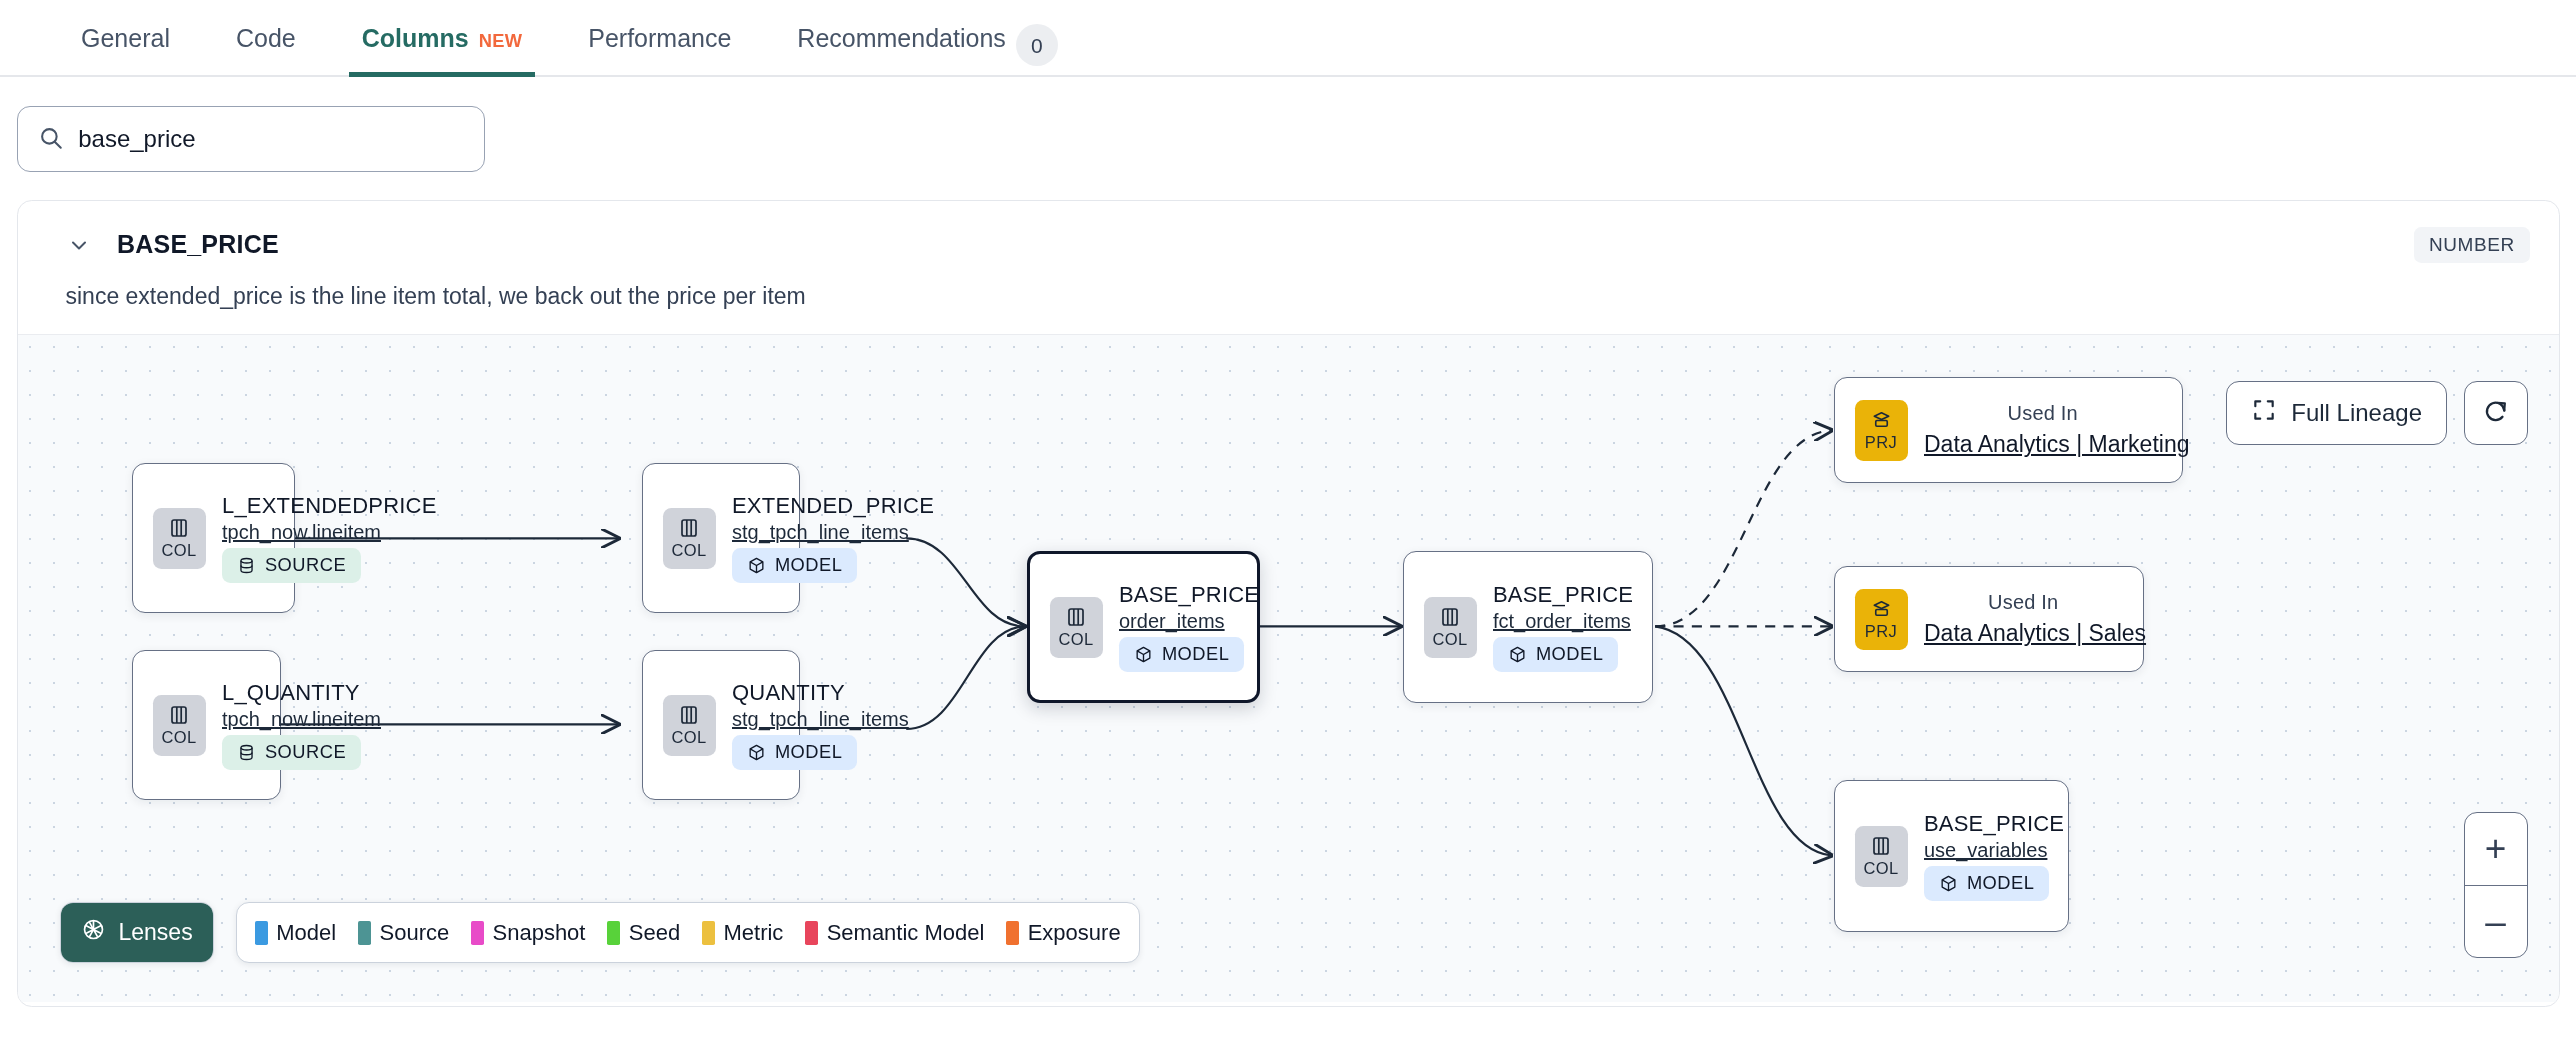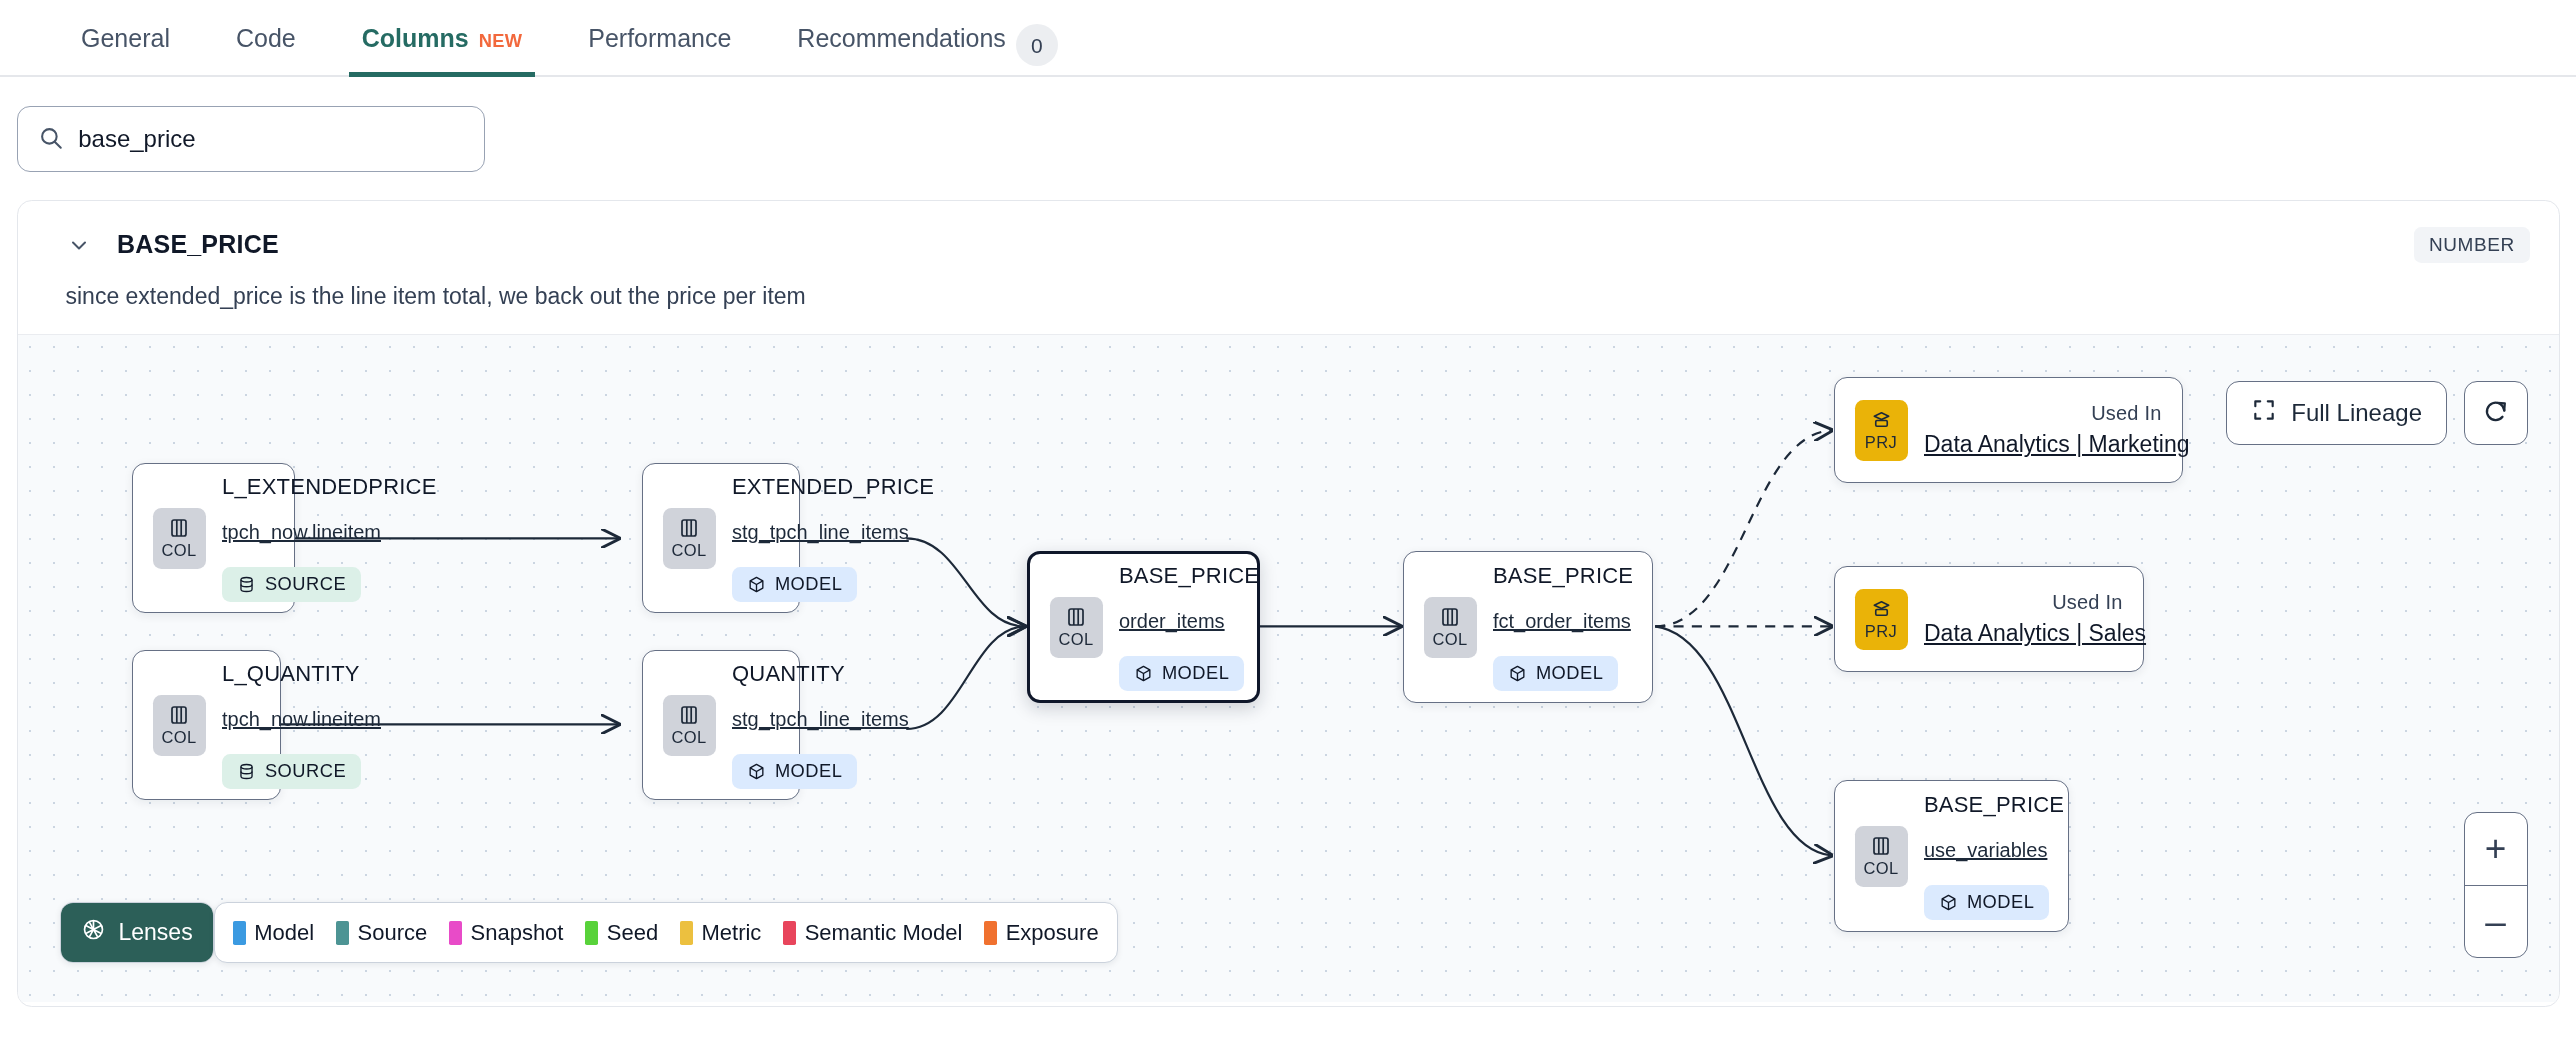--- a/index.html
+++ b/index.html
@@ -125,37 +125,37 @@
   }
   .badge-col {
     flex: 0 0 auto;
     width: 53px; height: 61px;
     background: #d0d3da; border-radius: 8.3px;
     display: flex; flex-direction: column;
     align-items: center; justify-content: center; gap: 0.9px;
   }
   .badge-col.prj { background: #eab308; }
   .badge-col .btxt { font-size: 16.5px; color: #1d2939; letter-spacing: 0.4px; }
-  .node-body { display: flex; flex-direction: column; gap: 21px; min-width: 0; }
+  .node-body { display: flex; flex-direction: column; gap: 2px; min-width: 0; }
   .node-name {
     font-size: 22px; color: #101828; text-align: center;
     letter-spacing: 0.2px; white-space: nowrap;
   }
   .node-sub { font-size: 20px; color: #1d2939; white-space: nowrap; text-decoration: underline; }
   .pill {
     align-self: flex-start;
     display: inline-flex; align-items: center; gap: 9.2px;
     padding: 6.4px 14.7px; border-radius: 8.3px;
     font-size: 18.3px; letter-spacing: 0.5px; color: #101828;
     margin-top: 1.8px;
   }
   .pill.model  { background: #dbeafe; }
   .pill.source { background: #dcf0e8; }
   .node.used .node-body { gap: 6.4px; }
-  .node.used .node-name { text-align: right; font-size: 20px; color: #344054; }
+  .node.used .node-name { text-align: center; font-size: 20px; color: #344054; }
   .node.used .node-sub  { font-size: 23px; color: #101828; }
 
   
   .topctl { position: absolute; top: 46px; right: 31px; display: flex; gap: 16.5px; }
   .btn-outline {
     border: 1.8px solid #667085; border-radius: 13px; background: #fff;
     display: flex; align-items: center; justify-content: center; gap: 14.7px;
     cursor: pointer;
   }
   .btn-lineage { height: 64px; padding: 0 24px; font-size: 24px; color: #1d2939; }
@@ -168,21 +168,21 @@
   }
   .zoomctl .zbtn {
     height: 72px; display: flex; align-items: center; justify-content: center;
     font-size: 37px; color: #344054; cursor: pointer;
   }
   .zoomctl .zbtn + .zbtn { border-top: 1.8px solid #667085; }
 
   
   .bottombar {
     position: absolute; left: 42px; bottom: 39px;
-    display: flex; align-items: center; 
+    display: flex; align-items: center; gap: 22px;
   }
   .lensgroup {
     display: flex; align-items: stretch;
     border: 1.8px solid #cbd2dc; border-radius: 13px; overflow: hidden;
     background: #fff; box-shadow: 0 1.8px 6.4px rgba(16,24,40,.08);
     height: 61px;
   }
   .lenses {
     background: #2c5f58; color: #fff;
     display: flex; align-items: center; gap: 13px;

